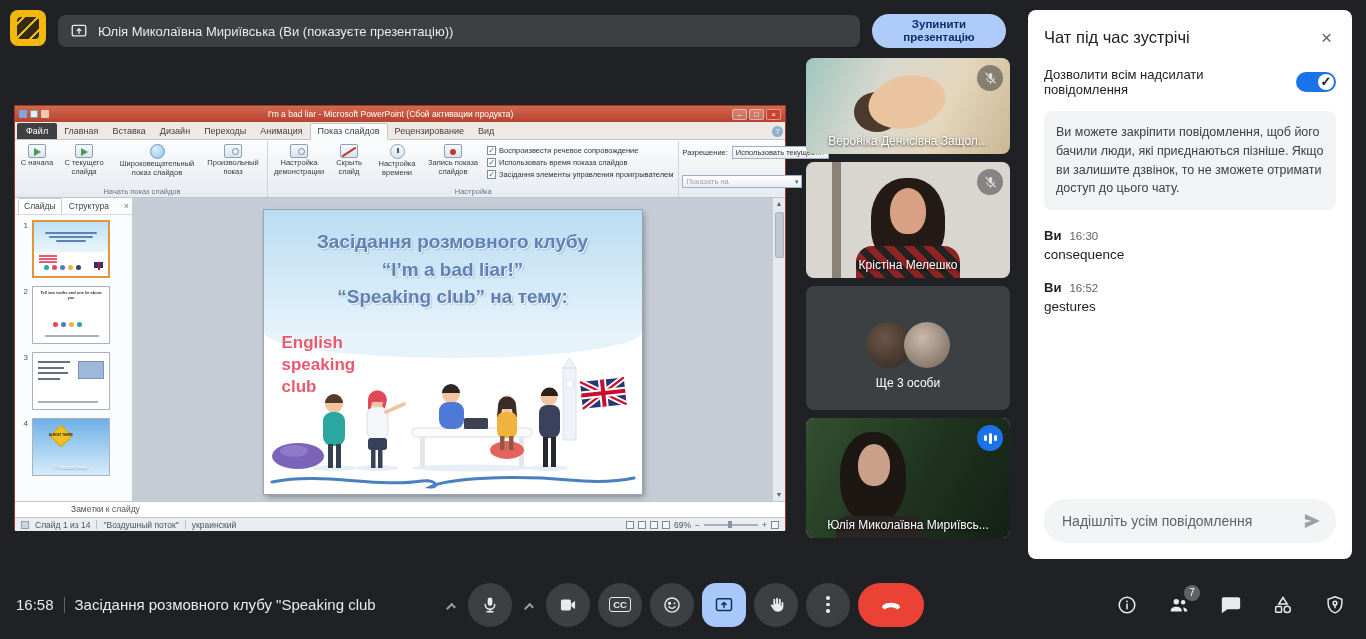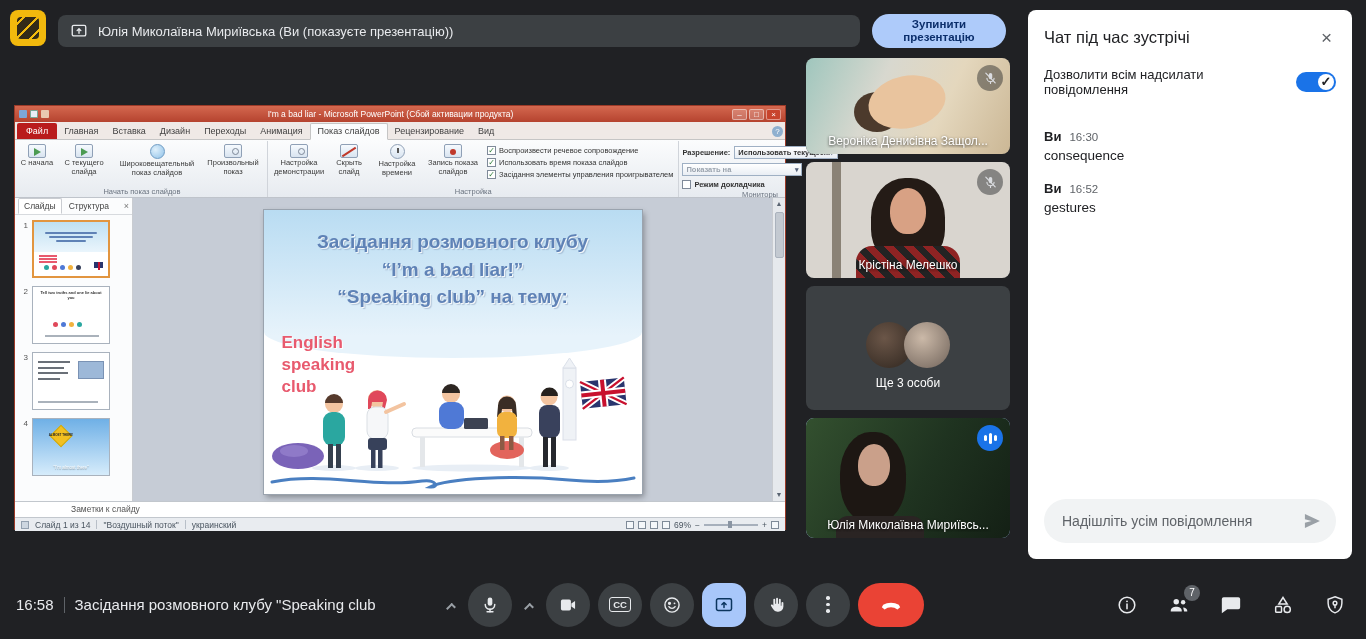--- a/index.html
+++ b/index.html
@@ -29,21 +29,21 @@
   .qat-ic.q1{background:#e8eef7;border:1px solid #7a9;}
   .qat-ic.q2{background:#7da7d9;}
   .qat-ic.q3{background:#e9c9b0;}
   .ppt-title{flex:1;text-align:center;white-space:nowrap;overflow:hidden;text-overflow:ellipsis;}
   .winbtns{display:flex;gap:2px;margin-left:8px;}
   .wbtn{width:15px;height:11px;background:rgba(255,255,255,.22);border:1px solid rgba(255,255,255,.45);
         border-radius:2px;font-size:8px;line-height:9px;text-align:center;color:#fff;}
   .wbtn.close{background:#c8442d;}
   .ppt-tabs{height:18px;background:#efe9e6;display:flex;align-items:flex-end;padding:0 2px;border-bottom:1px solid #c5c5c5;}
   .ptab{font-size:9px;color:#3f3f3f;padding:2px 7px 3px;white-space:nowrap;}
-  .ptab.file{background:#b91c1c;color:#fff;border-radius:2px 2px 0 0;padding:3px 9px;}
+  .ptab.file{background:#404040;color:#fff;border-radius:2px 2px 0 0;padding:3px 9px;}
   .ptab.active{background:#fbfcfd;border:1px solid #c5c5c5;border-bottom:1px solid #fbfcfd;
         border-radius:2px 2px 0 0;margin-bottom:-1px;}
   .ptab-help{margin-left:auto;width:11px;height:11px;border-radius:50%;background:#8fb0cf;color:#fff;
         font-size:8px;text-align:center;line-height:11px;margin-bottom:2px;}
 
   .ribbon{height:58px;background:linear-gradient(#fbfcfd,#e7ebf0);border-bottom:1px solid #bfc4cb;
         display:flex;padding:1px 2px 0;}
   .rgroup{display:flex;flex-direction:column;border-right:1px solid #d0d4da;padding:1px 3px 0;}
   .rbody{flex:1;display:flex;align-items:flex-start;gap:2px;}
   .rgname{height:11px;font-size:7.5px;color:#6b7480;text-align:center;line-height:11px;white-space:nowrap;}
@@ -57,21 +57,21 @@
   .icn.gear::after{content:"";position:absolute;right:2px;bottom:2px;width:5px;height:5px;border-radius:50%;border:1.5px solid #7d8898;}
   .icn.hide::after{content:"";position:absolute;left:0;top:6px;width:16px;height:2px;background:#c0392b;transform:rotate(-33deg);}
   .icn.clock{width:15px;height:15px;border-radius:50%;}
   .icn.clock::after{content:"";position:absolute;left:6.5px;top:3px;width:1.5px;height:5px;background:#555;}
   .icn.rec::after{content:"";position:absolute;left:5px;top:3.5px;width:6px;height:6px;border-radius:50%;background:#c0392b;}
   .cbcol{display:flex;flex-direction:column;gap:3px;padding:4px 2px 0 4px;}
   .cbx{display:flex;align-items:flex-end;gap:3px;font-size:7.5px;color:#333;white-space:nowrap;}
   .cbx i{width:9px;height:9px;border:1px solid #7f8a99;background:#fff;font-style:normal;font-size:8px;
         line-height:8px;color:#2f7d3a;text-align:center;flex:none;}
   .cbx.on i::before{content:"✓";}
-  .moncol{display:flex;flex-direction:column;gap:4px;padding-top:4px;font-weight:bold;}
+  .moncol{display:flex;flex-direction:column;gap:16px;padding-top:4px;}
   .monrow{display:flex;align-items:center;gap:4px;font-size:7.5px;color:#333;white-space:nowrap;}
   .dd{height:13px;min-width:86px;border:1px solid #9fb0c4;background:linear-gradient(#fff,#e9eef4);
       font-size:7.5px;color:#333;display:flex;align-items:center;padding:0 3px;}
   .dd::after{content:"▾";font-size:7px;color:#55627a;margin-left:auto;}
   .dd.dis{color:#9aa3ae;}
 
   .ppt-main{display:flex;height:303px;}
   .slidepanel{width:118px;border-right:1px solid #c9ccd1;background:#fbfcfd;display:flex;flex-direction:column;}
   .sp-tabs{height:17px;display:flex;align-items:center;font-size:8.5px;color:#444;border-bottom:1px solid #d7dade;padding:0 3px;gap:2px;}
   .sp-tab{padding:2px 5px;}
@@ -574,20 +574,21 @@
     <div class="chat-head">
       <span class="chat-title">Чат під час зустрічі</span>
       <button class="chat-close">×</button>
     </div>
     <div class="toggle-row">
       <span>Дозволити всім надсилати повідомлення</span>
       <span class="switch">
           <span class="knob">✓</span>
         </span>
     </div>
+    <div class="pin-notice">Ви можете закріпити повідомлення, щоб його бачили люди, які приєднаються пізніше. Якщо ви залишите дзвінок, то не зможете отримати доступ до цього чату.</div>
     <div class="chat-msgs">
       <div class="msg">
         <div class="msg-head">
           <span class="msg-sender">Ви</span>
           <span class="msg-time">16:30</span>
         </div>
         <div class="msg-text">consequence</div>
       </div>
       <div class="msg">
         <div class="msg-head">

